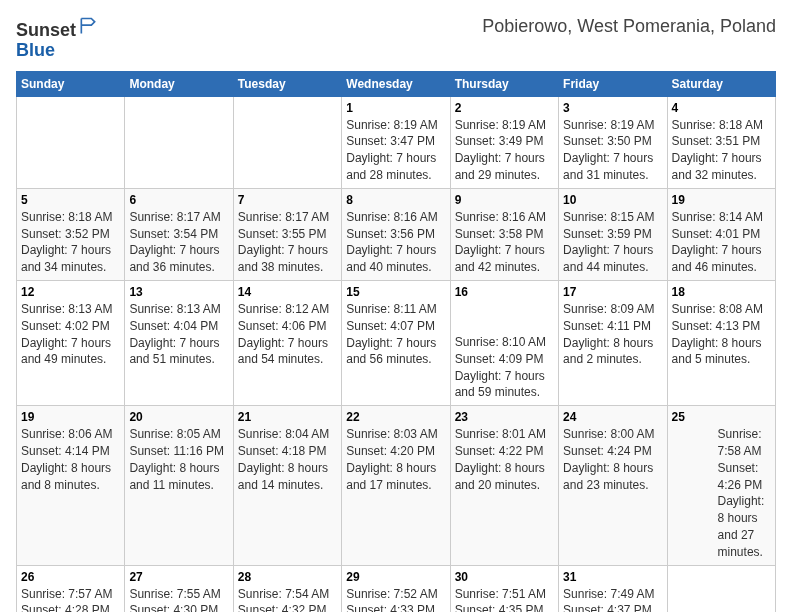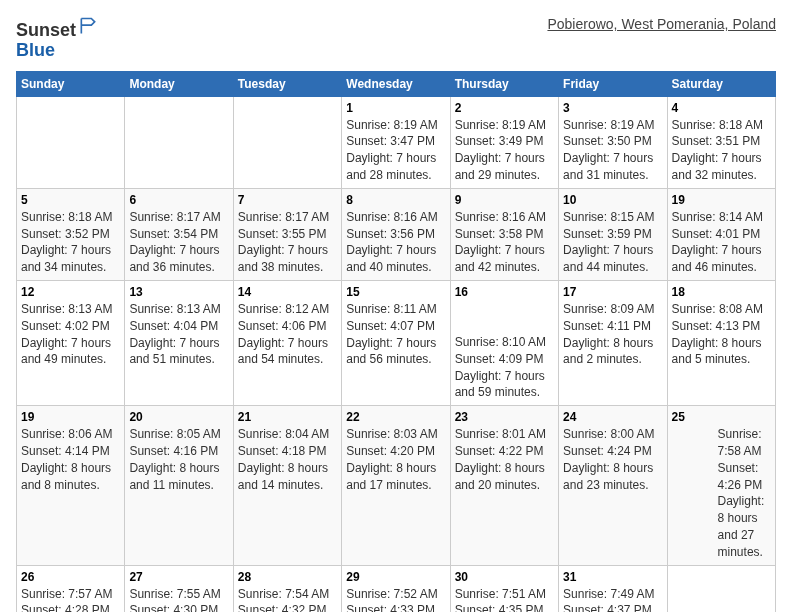--- a/index.html
+++ b/index.html
@@ -34,23 +34,22 @@
     }
     .title-block {
       text-align: right;
     }
     .main-title {
       font-size: 32px;
       font-weight: bold;
       color: #222;
     }
     .subtitle {
-      font-size: 14px;
+      font-size: 18px;
       color: #444;
-      text-decoration: underline;
     }
     .calendar {
       width: 100%;
       border-collapse: collapse;
       font-size: 11px;
       border-radius: 14px;
     }
     .calendar th {
       background: #2e6db4;
       color: #fff;
@@ -257,21 +256,21 @@
         <td>
           <div class="day-number">19</div>
           <div class="day-info" style="white-space: pre-line;">Sunrise: 8:06 AM
 Sunset: 4:14 PM
 Daylight: 8 hours
 and 8 minutes.</div>
         </td>
         <td>
           <div class="day-number">20</div>
           <div class="day-info" style="white-space: pre-line;">Sunrise: 8:05 AM
-Sunset: 4:16 PM
+Sunset: 11:16 PM
 Daylight: 8 hours
 and 11 minutes.</div>
         </td>
         <td>
           <div class="day-number">21</div>
           <div class="day-info" style="white-space: pre-line;">Sunrise: 8:04 AM
 Sunset: 4:18 PM
 Daylight: 8 hours
 and 14 minutes.</div>
         </td>

